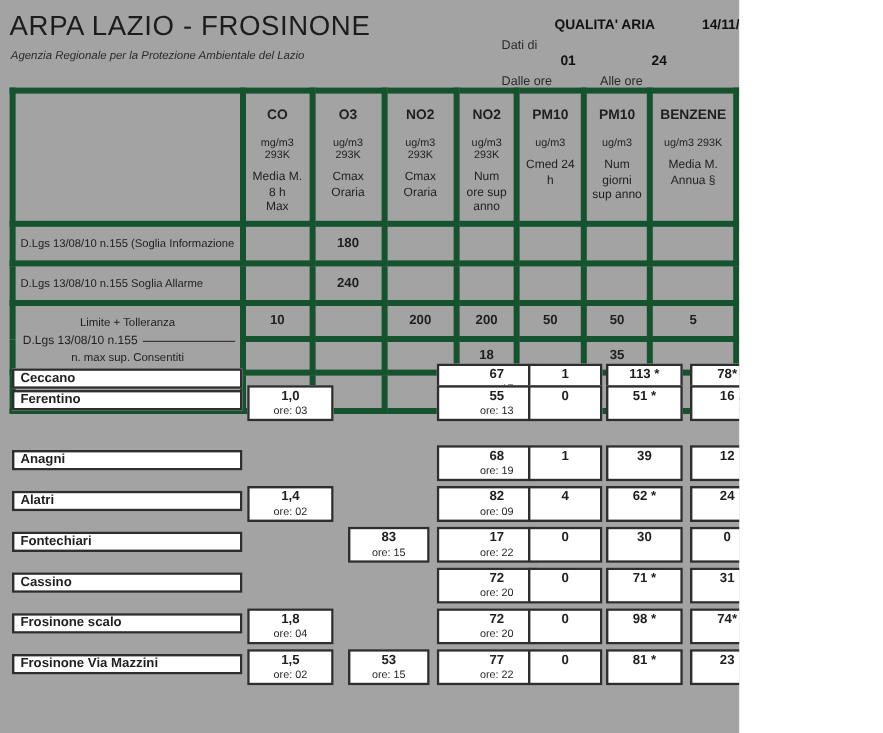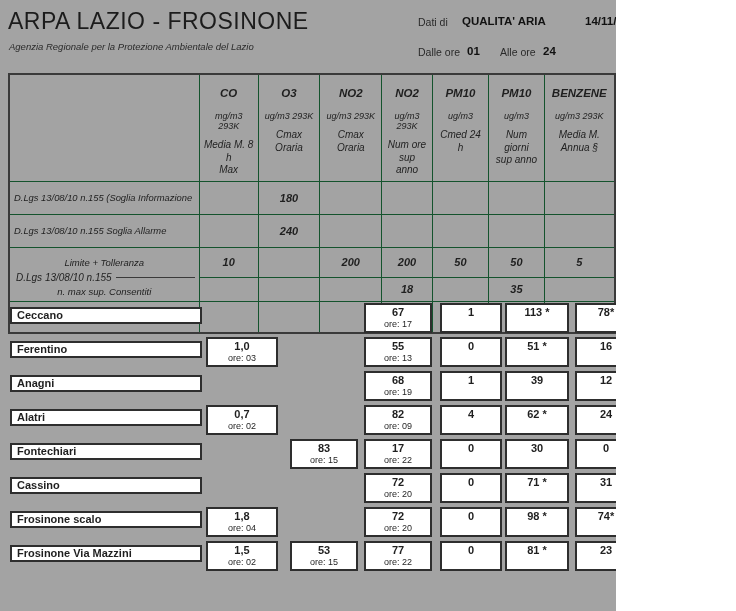--- a/index.html
+++ b/index.html
@@ -3,25 +3,25 @@
 <meta charset="utf-8">
 <style>
   html,body { margin:0; padding:0; background:#fff; }
   .page {
     position:relative; width:616px; height:611px; background:#a3a3a3;
     font-family:"Liberation Sans", sans-serif; color:#1f1f1f; overflow:hidden;
   }
   
   .title { position:absolute; left:8px; top:8px; font-size:23px; font-weight:400; letter-spacing:0.5px; color:#1c1c1c; }
   .subtitle { position:absolute; left:9px; top:41px; font-style:italic; font-size:9.5px; color:#2a2a2a; }
-  .hlabel { position:absolute; font-size:10.5px; color:#2a2a2a; }
+  .hlabel { position:absolute; font-size:10.5px; color:#2a2a2a;margin-top:16px; }
   .hvalue { position:absolute; font-size:11.5px; font-weight:bold; color:#111; }
   
   table.limits { position:absolute; left:8px; top:73px; border-collapse:collapse; table-layout:fixed; border:2px solid #3a3a3a; }
-  table.limits td { border:1px solid #14532d; padding:4px; overflow:hidden;font-style:italic; }
+  table.limits td { border:5px solid #14532d; padding:4px; overflow:hidden; }
   tr.r-head { height:80px; }
   tr.r-s1, tr.r-s2 { height:33px; }
   tr.r-lim { height:28px; }
   tr.r-max { height:21px; }
   tr.r-empty { height:32px; }
   td.ch { text-align:center; vertical-align:top; }
   .cname { font-weight:bold; font-size:11.5px; margin-top:8px; }
   .cunit { font-size:9px; margin-top:12px; }
   .cdesc { font-size:10px; margin-top:8px; line-height:1.25; white-space:pre-line; }
   td.rowlbl { font-size:9.4px; padding-left:6px; vertical-align:middle; white-space:nowrap; }
@@ -38,21 +38,21 @@
   .st-label {
     position:absolute; left:2px; top:4px; width:183px; height:13px;
     border:2px solid #2e2e2e; font-weight:bold; font-size:11px; line-height:13px;
     padding-left:5px; white-space:nowrap; overflow:hidden; background:#fff;
   }
   .vbox { position:absolute; top:0; height:26px; border:2px solid #2e2e2e; text-align:center; background:#fff; }
   .vbox .v { font-weight:bold; font-size:11px; line-height:13px; margin-top:1px; }
   .vbox .ore { font-size:9px; line-height:11px; }
   .b-co    { left:198px; width:68px; }
   .b-o3    { left:282px; width:64px; }
-  .b-no2c  { left:356px; width:64px; }
+  .b-no2c  { left:356px; width:64px;padding-left:16px; }
   .b-no2n  { left:432px; width:58px; }
   .b-pm10c { left:497px; width:60px; }
   .b-pm10n { left:567px; width:58px; }
   .b-benz  { left:677px; width:62px; }
 </style>
 </head>
 <body>
 
 <div class="page">
 
@@ -192,21 +192,21 @@
         <div class="v">1</div>
       </div>
       <div class="vbox b-pm10c">
         <div class="v">113 *</div>
       </div>
       <div class="vbox b-pm10n">
         <div class="v">78*</div>
       </div>
     </div>
 
-    <div class="st-row" style="top:34px">
+    <div class="st-row" style="top:18px">
       <div class="st-label">Ferentino</div>
       <div class="vbox b-co">
         <div class="v">1,0</div>
         <div class="ore">ore: 03</div>
       </div>
       <div class="vbox b-no2c">
         <div class="v">55</div>
         <div class="ore">ore: 13</div>
       </div>
       <div class="vbox b-no2n">
@@ -233,21 +233,21 @@
         <div class="v">39</div>
       </div>
       <div class="vbox b-pm10n">
         <div class="v">12</div>
       </div>
     </div>
 
     <div class="st-row" style="top:102px">
       <div class="st-label">Alatri</div>
       <div class="vbox b-co">
-        <div class="v">0,7</div>
+        <div class="v">1,4</div>
         <div class="ore">ore: 02</div>
       </div>
       <div class="vbox b-no2c">
         <div class="v">82</div>
         <div class="ore">ore: 09</div>
       </div>
       <div class="vbox b-no2n">
         <div class="v">4</div>
       </div>
       <div class="vbox b-pm10c">

